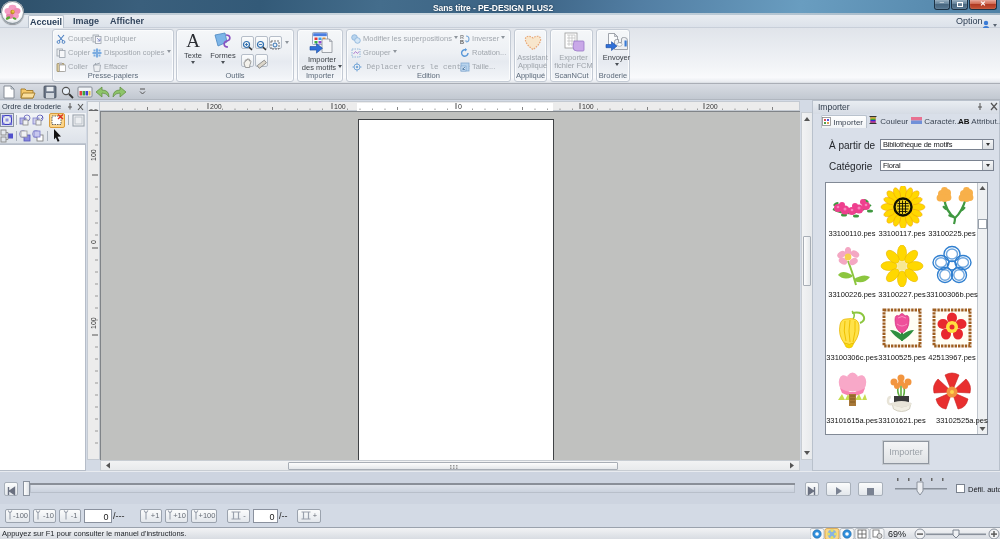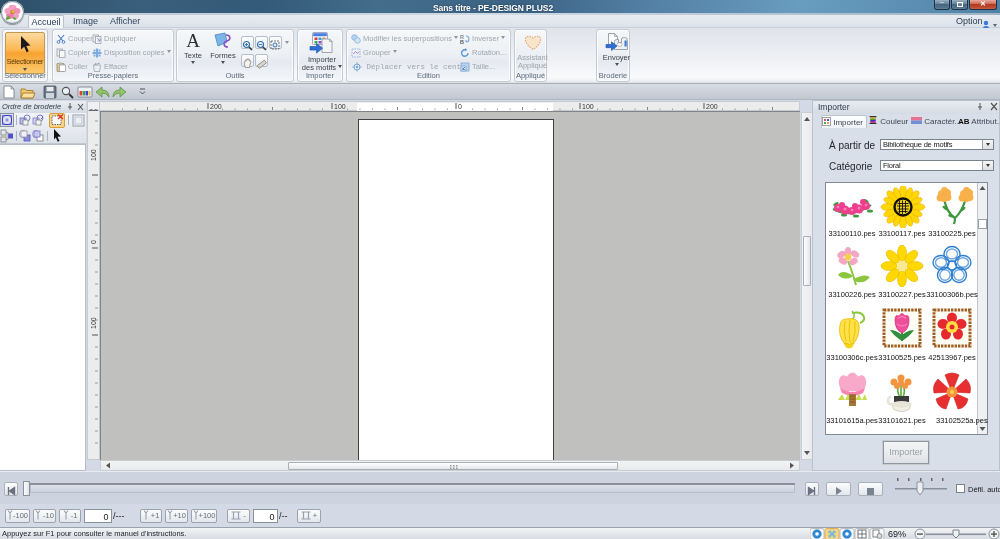--- a/index.html
+++ b/index.html
@@ -21,21 +21,21 @@
 #wmin { left:0; width:16px; }
 #wmax { left:17px; width:17px; }
 #wclose { left:35px; width:28px; background:linear-gradient(#e8a598 0%,#d0684f 45%,#b13a24 50%,#c55336 100%); }
 
 
 #appbtn { left:1px; top:1px; width:23px; height:23px; border-radius:50%;
   background:radial-gradient(circle at 50% 35%,#ffffff 55%,#d8dde2 75%,#9aa3ab 100%);
   box-shadow:0 1px 1px rgba(0,0,0,.35), inset 0 0 0 1px #8d979f; z-index:60; }
 
 
-#tabrow { left:0; top:15px; width:1000px; height:13px; background:linear-gradient(#e8ecf1,#dce2ea); border-bottom:1px solid #c8cfd9; }
+#tabrow { left:0; top:15px; width:1000px; height:13px; background:linear-gradient(#e8ecf1,#dce2ea); border-bottom:1px solid #c8cfd9;font-weight:bold; }
 .rtab { position:absolute; top:0; height:13px; font-size:9px; color:#33465e; text-align:center; line-height:13px; }
 #tab1 { left:28px; width:36px; background:linear-gradient(#fdfdfe,#f2f5f8); border:1px solid #b9c2cd; border-bottom:none; border-radius:2px 2px 0 0; color:#2b405a; }
 #tab2 { left:73px; width:24px; }
 #tab3 { left:110px; width:30px; }
 #optiontext { left:956px; top:16px; font-size:9px; color:#2b3c52; }
 #opticon { left:981px; top:17px; width:18px; height:11px; }
 
 
 #ribbon { left:0; top:28px; width:1000px; height:56px;
   background:linear-gradient(#e0e4ea 0%,#e9ecf1 35%,#f2f4f7 70%,#f9fafc 90%,#eceef2 97%,#d8dce2 100%); border-bottom:1px solid #aaaeb6; }
@@ -68,21 +68,21 @@
 #gscan { left:550px; width:43px; }
 
 #gbro { left:596px; width:34px; }
 
 .zbtn { position:absolute; width:13px; height:13px; border:1px solid #b6bec9; border-radius:2px; background:linear-gradient(#fcfdfd,#e8ecf0); }
 
 
 #qat { left:0; top:84px; width:1000px; height:16px; background:linear-gradient(#d8dce3 0%,#ccd1d9 55%,#c2c8d1 100%); border-bottom:1px solid #b0b6bf; }
 
 
-#lpanel { left:0; top:100px; width:86px; height:371px;font-style:italic; }
+#lpanel { left:0; top:100px; width:86px; height:371px; }
 #lphead { position:absolute; left:0; top:1px; width:86px; height:12px; background:linear-gradient(#e9edf2,#d4dae3); font-size:7.5px; color:#2f3b4a; }
 #lptools { position:absolute; left:0; top:13px; width:86px; height:31px; background:linear-gradient(#f2f4f7,#dde2e9); border-bottom:1px solid #c0c7d1; }
 #lpwhite { position:absolute; left:0px; top:44px; width:86px; height:327px; background:#fff; border:1px solid #b6bdc8; border-left:none; }
 
 
 #rulcorner { left:87px; top:101px; width:13px; height:10px; background:#eef0f2; border:1px solid #c4cad2; }
 #hruler { left:100px; top:101px; width:700px; height:10px; background:#ececec; border:1px solid #c4cad2; border-left:none; }
 #hrulhl { position:absolute; left:257px; top:1px; width:196px; height:8px; background:#fff; }
 #vruler { left:87px; top:111px; width:13px; height:349px; background:#ececec; border:1px solid #c4cad2; border-top:none; }
 #canvas { left:100px; top:111px; width:700px; height:349px; background:#c0c1bf; border-top:1px solid #808488; border-left:1px solid #808488; }
@@ -153,30 +153,20 @@
   <div id="opticon" class="abs">
     <svg width="18" height="11" viewBox="0 0 18 11">
       <circle cx="5" cy="3" r="2.2" fill="#3a7bd5"></circle>
       <path d="M1.5 10 Q1.5 6 5 6 Q8.5 6 8.5 10 Z" fill="#3a7bd5"></path>
       <path d="M12 4 l4 0 l-2 3 z" fill="#5a6572"></path>
     </svg>
   </div>
 
   <div id="ribbon" class="abs">
 
-    <div id="gsel" class="rgroup">
-      <div id="selbtn">
-        <svg width="15" height="18" viewBox="0 0 15 18" style="margin-top:2px;">
-          <path d="M3 1 L12.5 10.5 L8.3 11 L10.7 16.2 L8.6 17.2 L6.2 11.8 L3 14.5 Z" fill="#1a1a1a"></path>
-        </svg>
-        <div class="txt">Sélectionner</div>
-        <div class="caret caretdk" style="position:absolute; left:17px; top:35px;"></div>
-      </div>
-      <div class="glabel">Sélectionner</div>
-    </div>
 
     <div id="gclip" class="rgroup">
       <div class="smallbtn" style="left:3px; top:4px;"><svg class="ic" width="10" height="10" viewBox="0 0 10 10">
             <path d="M2 1 L7 7 M8 1 L3 7" stroke="#4a7ec0" stroke-width="1.1"></path>
             <circle cx="2.5" cy="8" r="1.4" fill="none" stroke="#4a7ec0" stroke-width="0.9"></circle>
             <circle cx="7.5" cy="8" r="1.4" fill="none" stroke="#4a7ec0" stroke-width="0.9"></circle>
           </svg> Couper</div>
       <div class="smallbtn" style="left:3px; top:18px;"><svg class="ic" width="10" height="10" viewBox="0 0 10 10">
             <rect x="1" y="1" width="5.5" height="7" fill="#eceef1" stroke="#9aa1ab" stroke-width="0.8"></rect>
             <rect x="3.5" y="2.5" width="5.5" height="7" fill="#f6f7f9" stroke="#9aa1ab" stroke-width="0.8"></rect>
@@ -303,20 +293,31 @@
     <div id="gapp" class="rgroup">
       <div class="bigbtn" style="left:1px; top:2px; width:33px;">
         <svg width="22" height="20" viewBox="0 0 22 20">
           <path d="M11 17.5 C-1.5 9 3.5 0.5 11 6 C18.5 0.5 23.5 9 11 17.5 Z" fill="#f8e6cc" stroke="#e8a878" stroke-width="1.2" stroke-dasharray="1.6 1.1"></path>
         </svg>
         <div>Assistant<br>Appliqué</div>
       </div>
       <div class="glabel">Appliqué</div>
     </div>
 
+    <div id="gscan" class="rgroup">
+      <div class="bigbtn" style="left:1px; top:2px; width:43px;">
+        <svg width="24" height="20" viewBox="0 0 24 20">
+          <rect x="3" y="1" width="12" height="15" fill="#fff" stroke="#999" stroke-width="0.8"></rect>
+          <path d="M5 3 h8 M5 6 h8 M5 9 h8 M5 12 h8 M7 3 v11 M10 3 v11 M13 3 v11" stroke="#bbb" stroke-width="0.7"></path>
+          <path d="M12 9 h9 a1 1 0 0 1 1 1 v8 a1 1 0 0 1 -1 1 h-6 q-4 0 -4 -4 z" fill="#c9a8e8" stroke="#9a78c8" stroke-width="0.8"></path>
+        </svg>
+        <div>Exporter<br>fichier FCM</div>
+      </div>
+      <div class="glabel">ScanNCut</div>
+    </div>
 
     <div id="gbro" class="rgroup">
       <div class="bigbtn" style="left:1px; top:2px; width:37px; color:#3a3f45;">
         <svg width="24" height="20" viewBox="0 0 24 20">
           <path d="M3.5 1.5 h6 l3 3 v9.5 h-9 z" fill="#fbfcfd" stroke="#8a8f98" stroke-width="0.8"></path>
           <path d="M9.5 1.5 l3 3 h-3 z" fill="#d8dbe0" stroke="#8a8f98" stroke-width="0.6"></path>
           <path d="M9.5 17.5 v-8 q0 -2 2 -2 h2 v3 h3 v-3.5 q0 -1.5 2 -1.5 h1 q3 0 3 3 v9 z" fill="#eef0f3" stroke="#8a8f98" stroke-width="0.8"></path>
           <ellipse cx="14.5" cy="12.5" rx="2.6" ry="1.8" fill="#fff" stroke="#9aa0a8" stroke-width="0.7"></ellipse>
           <rect x="19.5" y="8.5" width="2.2" height="6" fill="#3a7bd5"></rect>
           <path d="M1 12.5 h5.5 v-2.8 l5.5 4.4 l-5.5 4.4 v-2.8 h-5.5 z" fill="#2f6fd8" stroke="#1a4a9e" stroke-width="0.6"></path>

